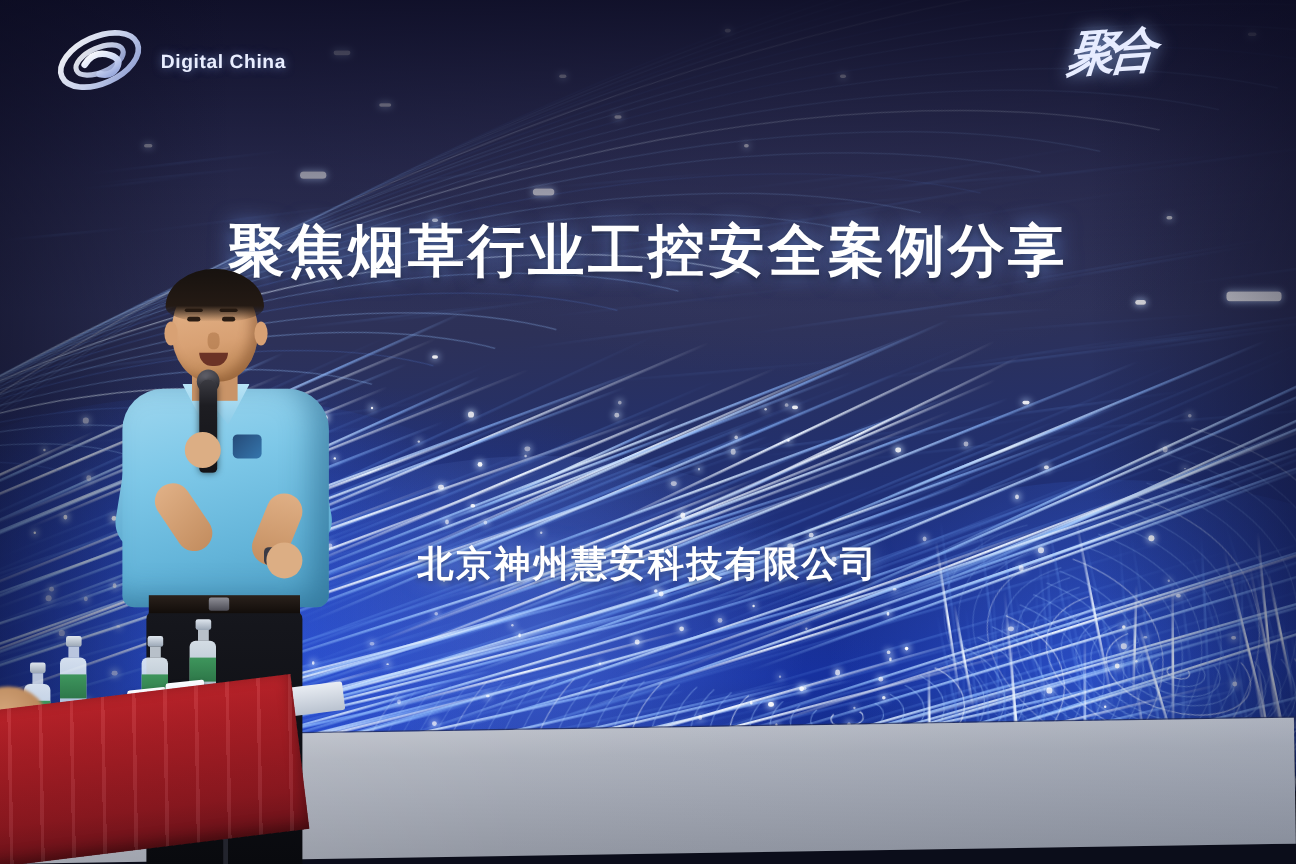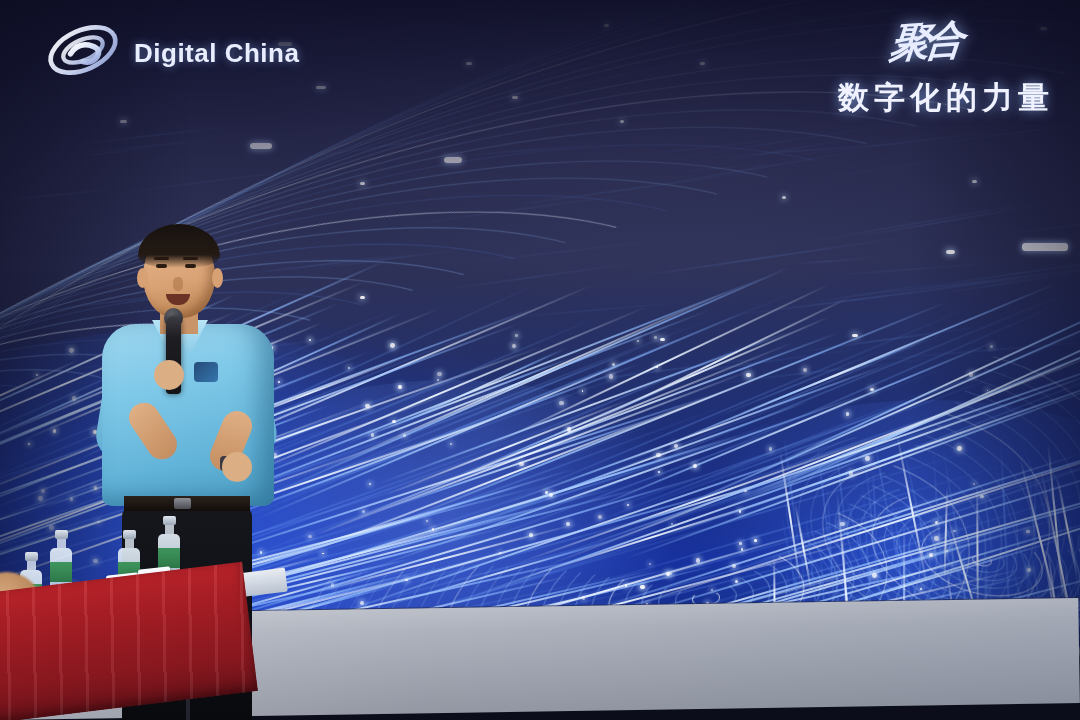--- a/index.html
+++ b/index.html
@@ -131,21 +131,21 @@
     display:flex; align-items:center; gap:12px;
   }
   .brand-mark{ width:78px; height:64px; flex:0 0 auto; }
   .brand-words{ display:flex; flex-direction:column; line-height:1; }
   .brand-cn{
     font-size:30px; font-weight:bold; color:#eef2ff; letter-spacing:3px;
     text-shadow:0 0 10px rgba(150,185,255,.55);
   }
   .brand-en{
     margin-top:6px;
-    font-size:26px; font-weight:bold; color:#e9eeff; letter-spacing:.5px;
+    font-size:16px; font-weight:bold; color:#e9eeff; letter-spacing:.5px;
     text-shadow:0 0 8px rgba(150,185,255,.5);
   }
 
   
   .slogan{
     position:absolute; right:26px; top:16px;
     text-align:right;
   }
   .slogan-calli{
     font-family:"DejaVu Serif","Liberation Serif",serif;
@@ -877,20 +877,22 @@
         <div class="dash" style="left: 120px; top: 120px; width: 7px; height: 3px;"></div>
         <div class="dash" style="left: 604px; top: 24px; width: 5px; height: 3px;"></div>
         <div class="dash" style="left: 782px; top: 196px; width: 4px; height: 3px;"></div>
         <div class="dash" style="left: 972px; top: 180px; width: 5px; height: 3px;"></div>
         <div class="dash" style="left: 466px; top: 62px; width: 6px; height: 3px;"></div>
       </div>
 
     <div class="vignette-top"></div>
     <div class="vignette-sides"></div>
 
+    <div class="slide-title">聚焦烟草行业工控安全案例分享</div>
+    <div class="slide-company">北京神州慧安科技有限公司</div>
 
     <div class="brand">
       <svg class="brand-mark" viewBox="0 0 100 82">
         <defs>
           <linearGradient id="swoosh" x1="0" y1="0" x2="1" y2="1">
             <stop offset="0%" stop-color="#ffffff"></stop>
             <stop offset="55%" stop-color="#cfd9f5"></stop>
             <stop offset="100%" stop-color="#8fa0d8"></stop>
           </linearGradient>
         </defs>
@@ -898,21 +900,20 @@
         <ellipse cx="50" cy="41" rx="27" ry="13" fill="none" stroke="url(#swoosh)" stroke-width="5.5" transform="rotate(-24 50 41)" opacity="0.9"></ellipse>
         <path d="M34 46 q10 -16 28 -10 q12 4 6 14 q-6 9 -18 6" fill="none" stroke="url(#swoosh)" stroke-width="7" stroke-linecap="round"></path>
       </svg>
       <div class="brand-words">
         <span class="brand-en">Digital China</span>
       </div>
     </div>
 
     <div class="slogan">
       <span class="slogan-calli">聚合</span>
-      <span class="slogan-sub">数字化的力量</span>
     </div>
   </div>
 
   <div class="floor-edge"></div>
   <div class="floor"></div>
 
   <div class="speaker">
     <div class="sp-legs"></div>
     <div class="sp-leg-split"></div>
     <div class="sp-arm l"></div>

